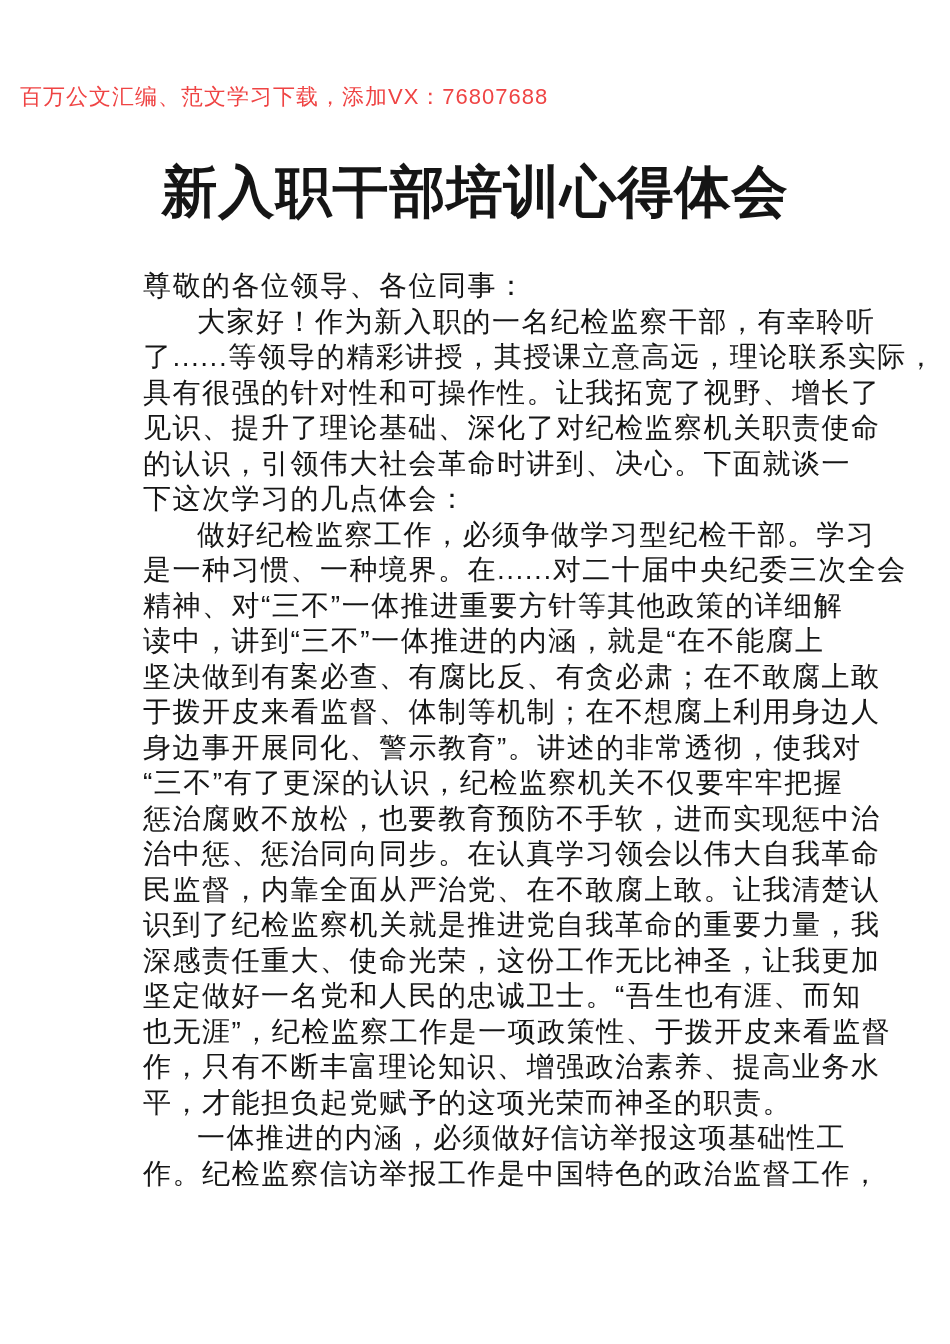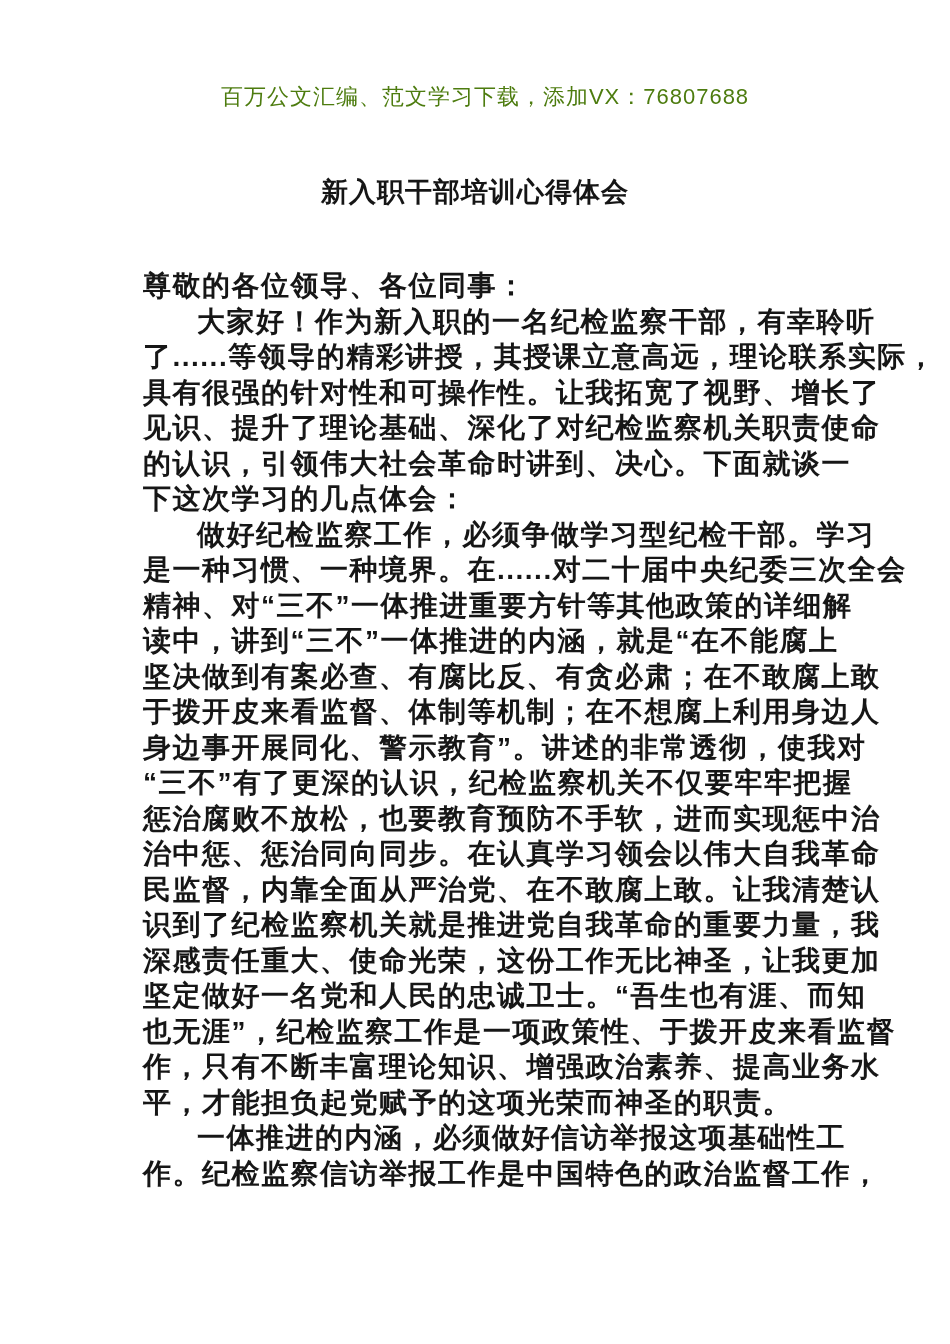--- a/index.html
+++ b/index.html
@@ -13,54 +13,53 @@
     height: 1344px;
     background: #ffffff;
     overflow: hidden;
     font-family: "Liberation Sans", sans-serif;
   }
   .promo {
     position: absolute;
     top: 84px;
     left: 20px;
     width: 930px;
-    text-align: center;
+    text-align: left;
     font-size: 22px;
     line-height: 26px;
-    color: #4d7c0f;
+    color: #ef4444;
     letter-spacing: 1px;
     white-space: nowrap;
   }
   .title {
     position: absolute;
     top: 168px;
     left: 0;
     width: 950px;
     margin: 0;
     text-align: center;
-    font-size: 27px;
+    font-size: 56px;
     line-height: 48px;
     font-weight: 700;
     color: #151515;
     letter-spacing: 1px;
     white-space: nowrap;
   }
   .doc-body {
     position: absolute;
     top: 268px;
     left: 143px;
     width: 775px;
     font-size: 28px;
     line-height: 35.5px;
     letter-spacing: 1.5px;
     color: #161616;
   }
   .paragraph {
     margin: 0;
-    font-weight: bold;
   }
   .line {
     height: 35.5px;
     white-space: nowrap;
   }
   .line.indent {
     text-indent: 54px;
   }
 </style>
 </head>

